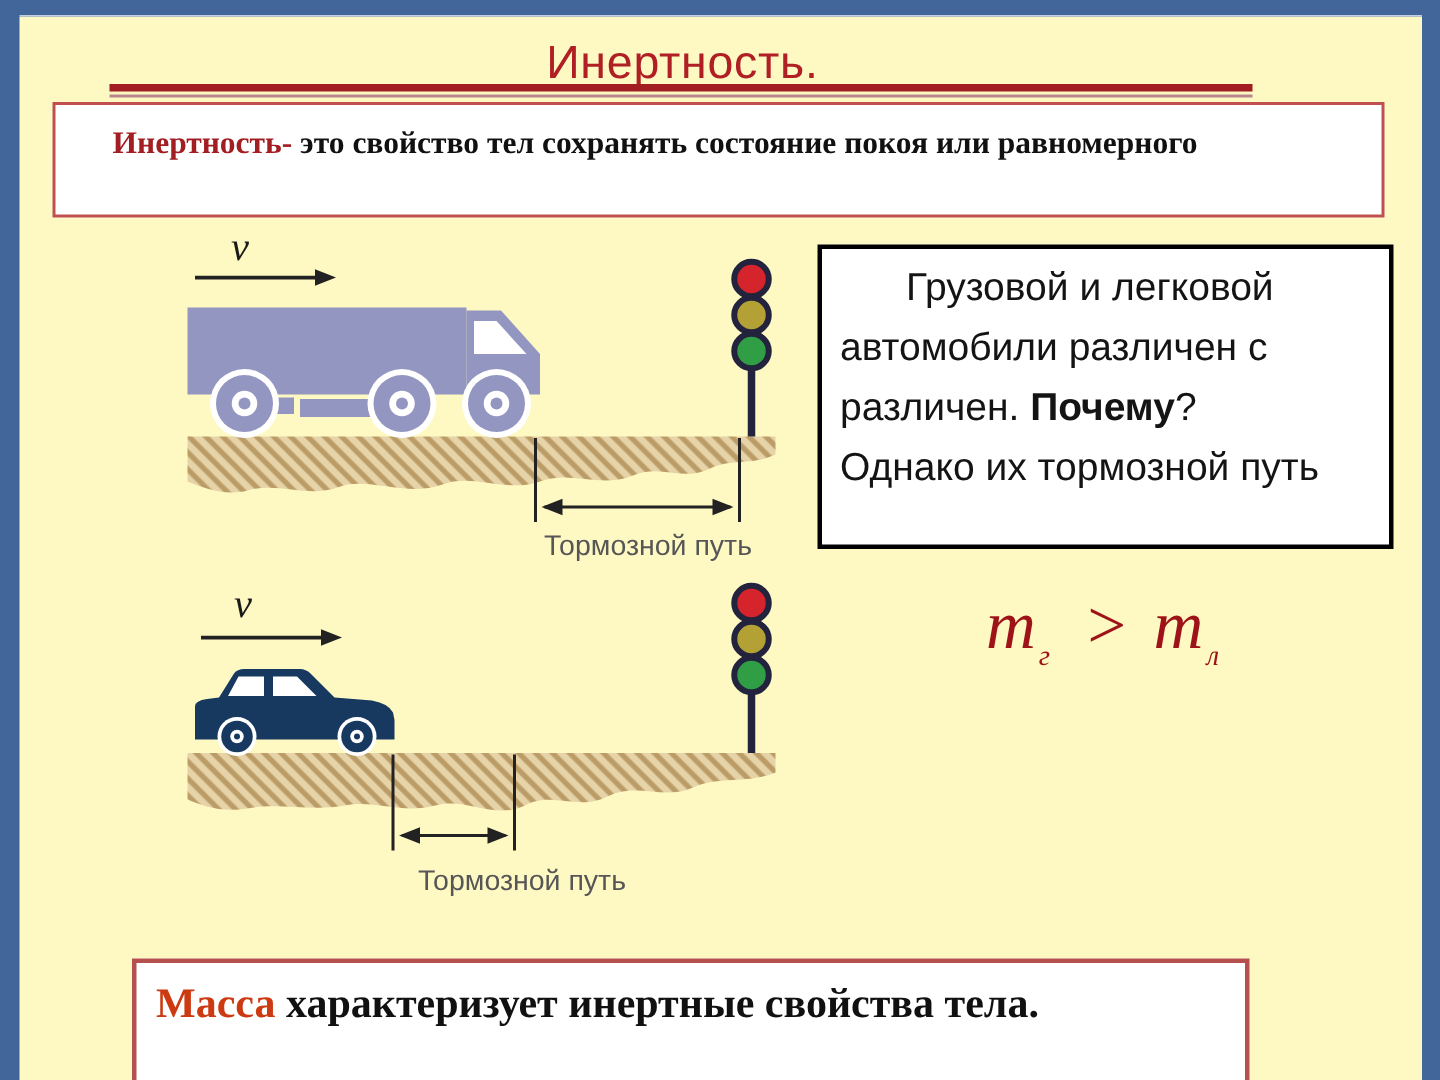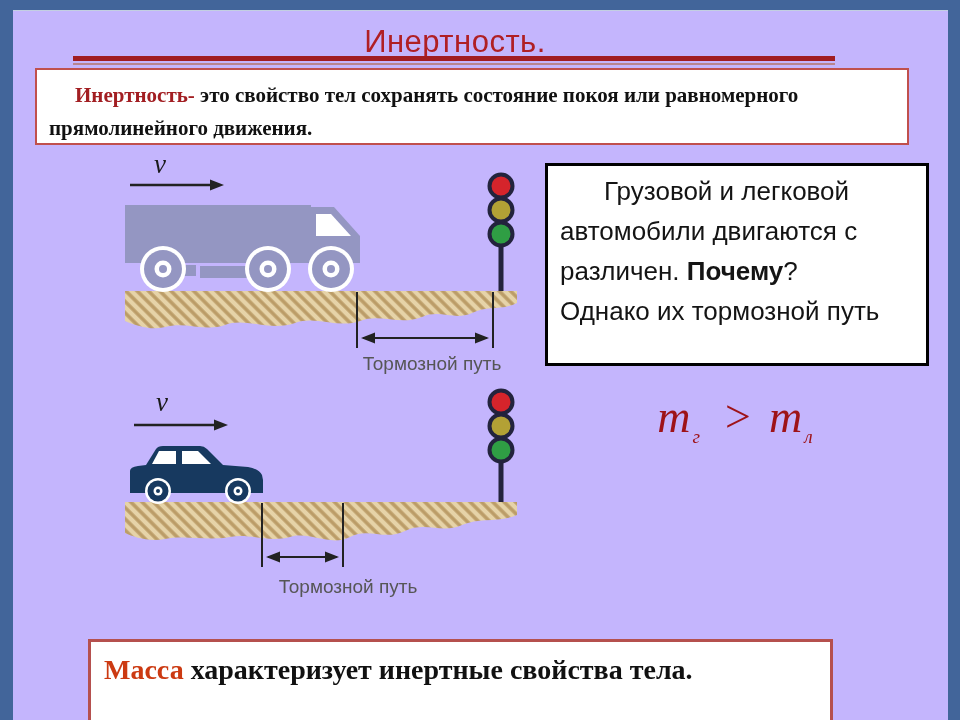--- a/index.html
+++ b/index.html
@@ -1,32 +1,32 @@
 <!DOCTYPE html>
 <html><head>
 <meta charset="utf-8">
 <style>
   html,body{margin:0;padding:0;background:#ffffff;}
-  #slide{position:relative;width:960px;height:720px;background:#c4b5fd;overflow:hidden;
+  #slide{position:relative;width:960px;height:720px;background:#fef9c3;overflow:hidden;
          font-family:"Liberation Sans",sans-serif;}
   
   .frame-top{position:absolute;left:0;top:0;width:960px;height:10px;background:#42659a;border-bottom:1px solid #c3cfe2;}
   .frame-left{position:absolute;left:0;top:0;width:13px;height:720px;background:#42659a;}
   .frame-right{position:absolute;left:948px;top:0;width:12px;height:720px;background:#42659a;}
   
   .title{position:absolute;left:75px;top:24px;width:760px;text-align:center;
          font-size:31px;font-weight:400;color:#b01f24;letter-spacing:0.5px;}
   .title-underline{position:absolute;left:73px;top:56px;width:762px;}
   .ul-thick{height:5px;background:#a11d22;}
   .ul-thin{height:2px;background:#b9858e;margin-top:2px;}
   
   .def-box{position:absolute;left:35px;top:68px;width:854px;height:64px;
            border:2px solid #c0504d;background:#fff;
            font-family:"Liberation Serif",serif;font-weight:700;font-size:21px;color:#111;
-           padding:9px 4px 0 12px;line-height:33px;}
+           padding:9px 18px 0 12px;line-height:33px;}
   .def-line1{text-indent:26px;}
   .red-term{color:#a21e22;}
   
   .q-box{position:absolute;left:545px;top:163px;width:356px;height:192px;
          border:3px solid #000000;background:#fff;color:#141414;
          font-size:26px;line-height:40px;padding:5px 10px 0 12px;}
   .q-line1{text-indent:44px;}
   
   .formula{position:absolute;left:545px;top:390px;width:380px;height:84px;text-align:center;
            font-family:"Liberation Serif",serif;font-style:italic;color:#9e1318;font-size:46px;}
@@ -54,21 +54,20 @@
   <div class="frame-right"></div>
 
   <div class="title">Инертность.</div>
   <div class="title-underline">
     <div class="ul-thick"></div>
     <div class="ul-thin"></div>
   </div>
 
   <div class="def-box">
     <div class="def-line1"><span class="red-term">Инертность-</span><span> это свойство тел сохранять состояние покоя или равномерного</span></div>
-    <div class="def-line2">прямолинейного движения.</div>
   </div>
 
   <svg class="scene1" width="420" height="238" viewBox="0 0 420 238">
     <defs>
       <pattern id="hatchA" patternUnits="userSpaceOnUse" width="8" height="8" patternTransform="rotate(-45)">
         <rect width="8" height="8" fill="#e6d3a8"></rect>
         <line x1="4" y1="0" x2="4" y2="8" stroke="#bb9c67" stroke-width="3.5"></line>
       </pattern>
     </defs>
 
@@ -118,21 +117,21 @@
       <line x1="383" y1="147" x2="383" y2="203" stroke="#222" stroke-width="2"></line>
       <line x1="253" y1="193" x2="377" y2="193" stroke="#222" stroke-width="2"></line>
       <polygon points="251,193 265,187.5 265,198.5" fill="#222"></polygon>
       <polygon points="379,193 365,187.5 365,198.5" fill="#222"></polygon>
     </g>
     <text class="dim-label" x="322" y="225" text-anchor="middle">Тормозной путь</text>
   </svg>
 
   <div class="q-box">
     <div class="q-line1">Грузовой и легковой</div>
-    <div>автомобили двигаются с</div>
+    <div>автомобили различен с</div>
     <div><span>различен. </span><b>Почему</b><span>?</span></div>
     <div>Однако их тормозной путь</div>
   </div>
 
   <div class="formula">
     <span>m</span><span class="f-sub">г</span><span class="f-op">&gt;</span><span>m</span><span class="f-sub">л</span>
   </div>
 
   <svg class="scene2" width="420" height="218" viewBox="0 0 420 218">
     <defs>

